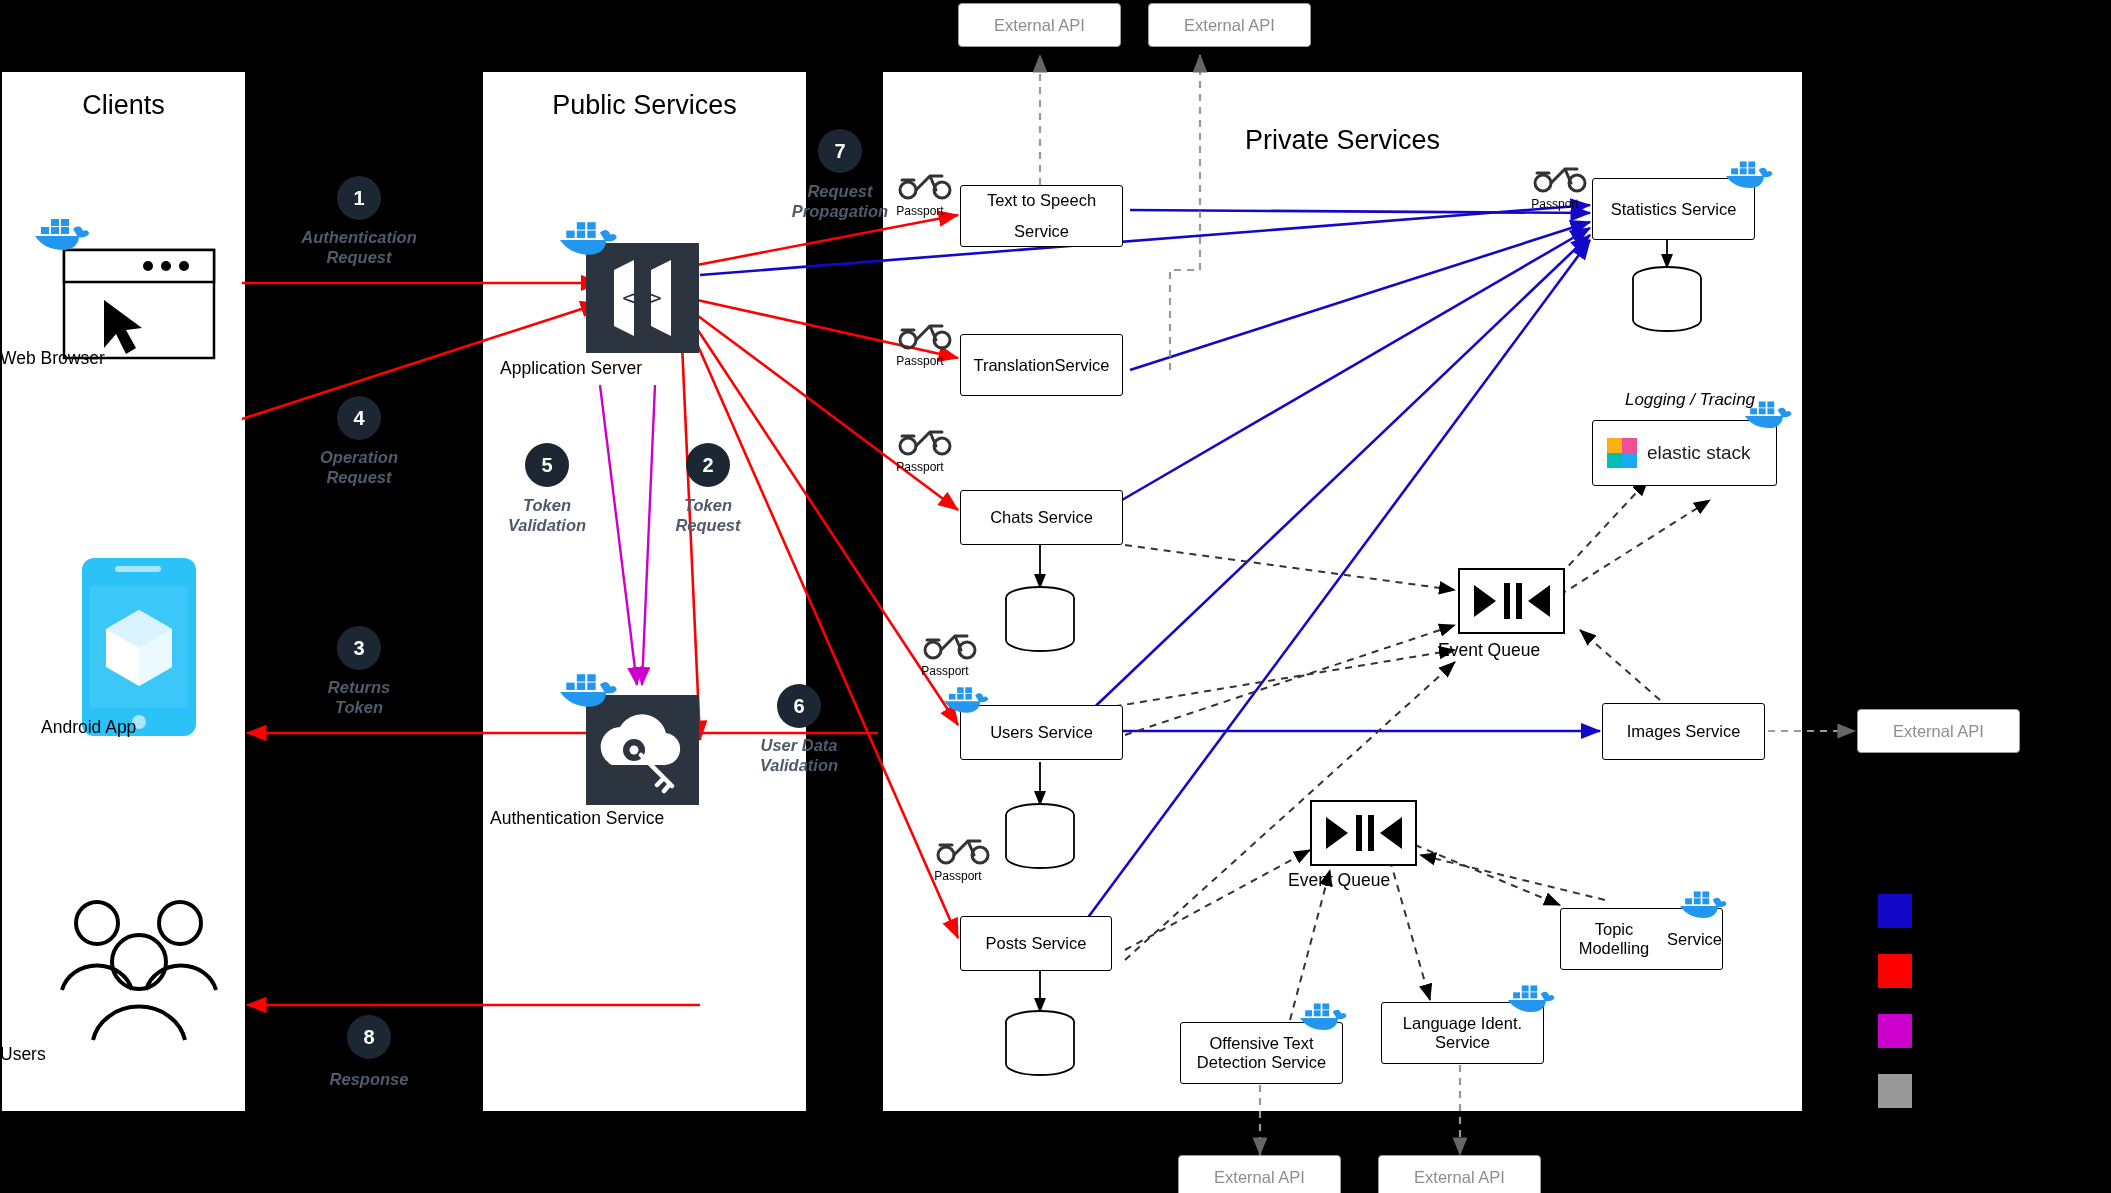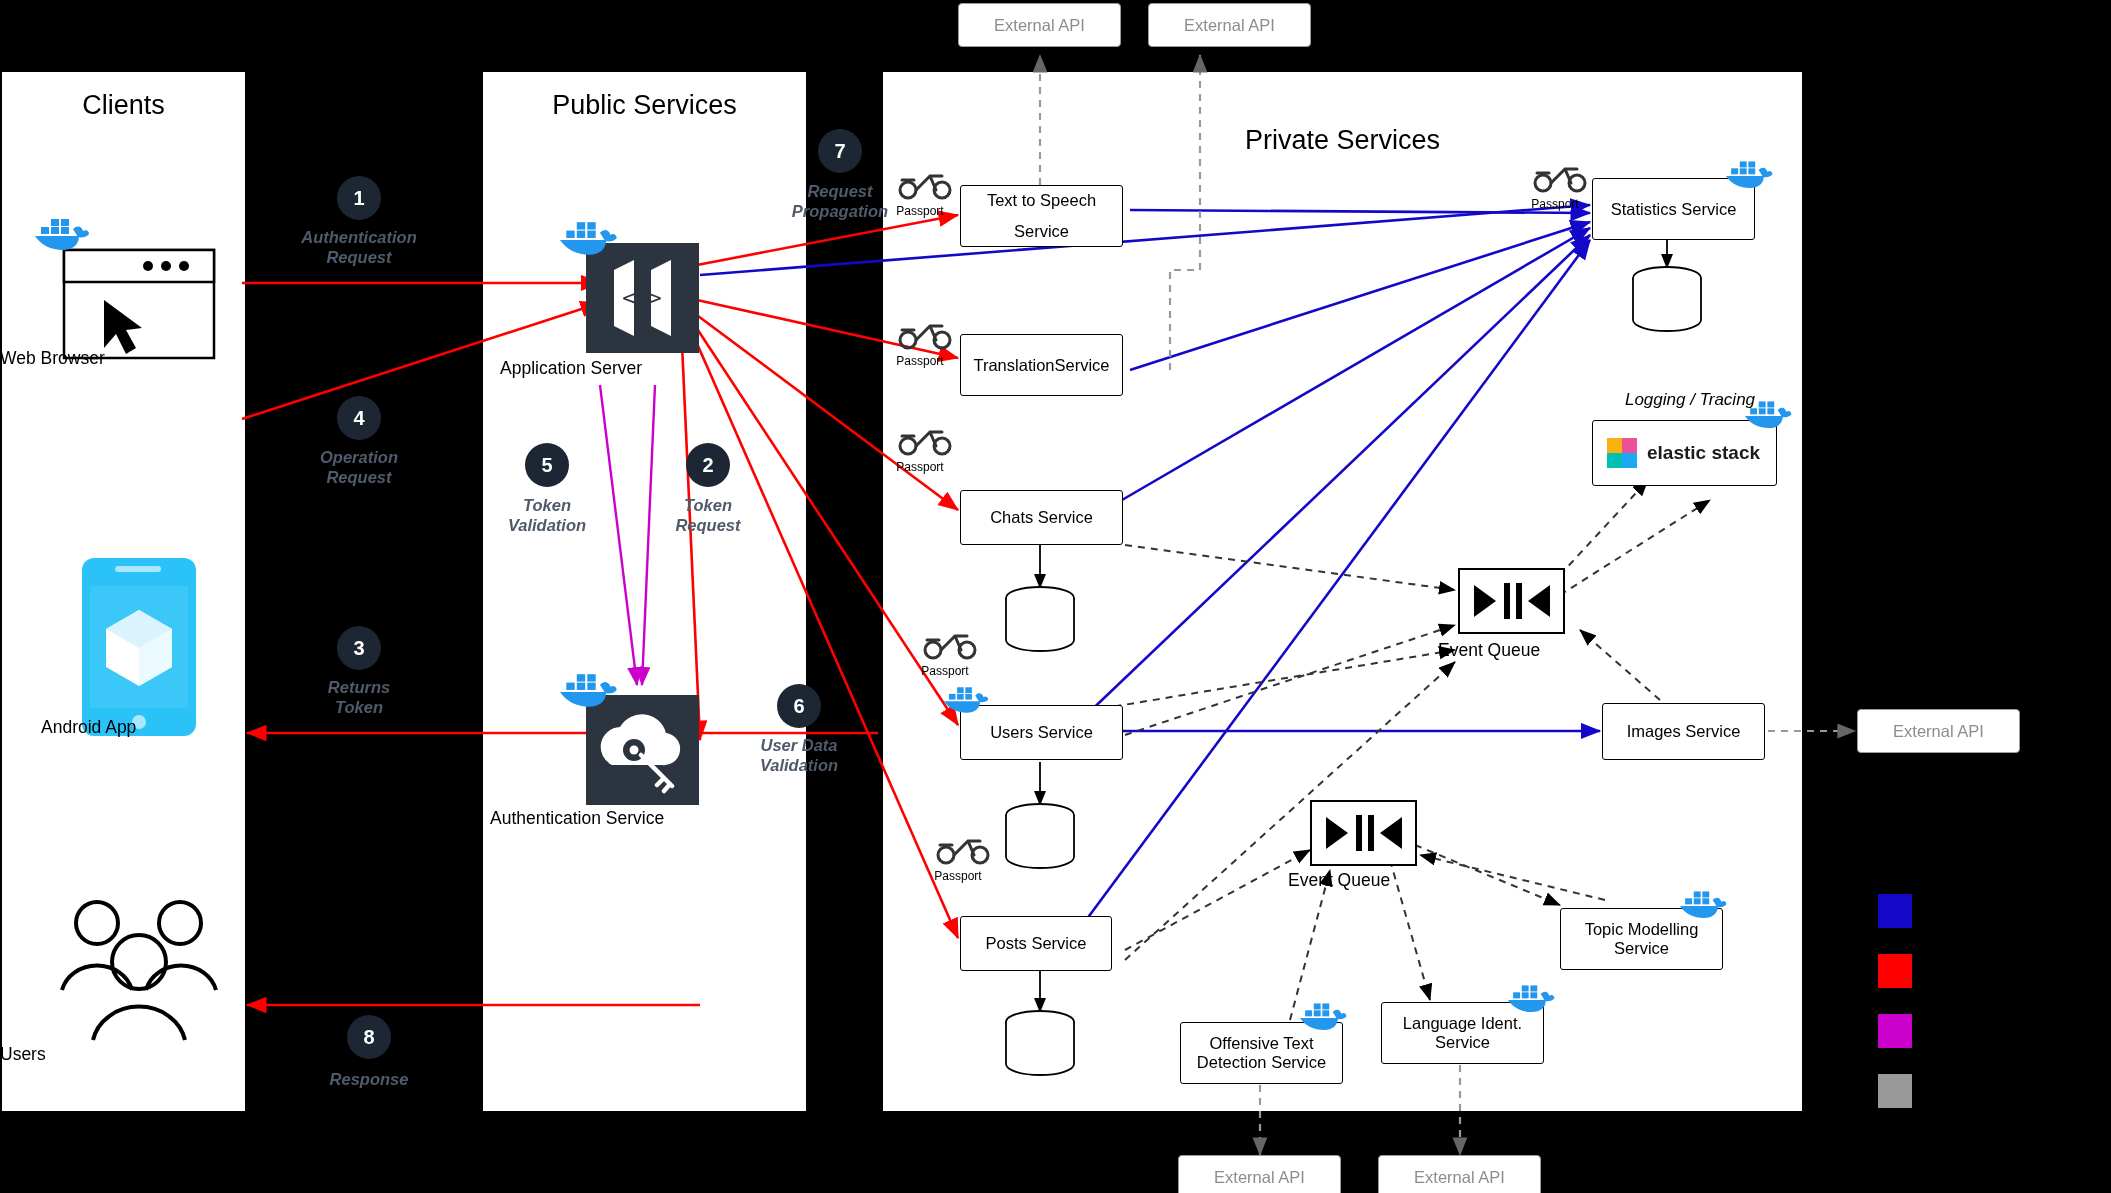--- a/index.html
+++ b/index.html
@@ -31,21 +31,21 @@
   .cap { position:absolute; text-align:left; font-size:17.5px; color:#000; }
   .cap-it { position:absolute; text-align:center; font-size:17px; color:#000; font-style:italic; }
   .passport { position:absolute; font-size:12px; color:#000; text-align:center; width:60px; }
 
   
   .legend-sw { position:absolute; width:34px; height:34px; }
 
   
   .elastic { position:absolute; background:#fff; border:1.5px solid #000; border-radius:3px;
              display:flex; align-items:center; gap:10px; padding-left:14px; box-sizing:border-box; }
-  .elastic-label { font-size:19px; font-weight:bold; color:#1c1c1c; }
+  .elastic-label { font-size:19px; font-weight:normal; color:#1c1c1c; }
   .el-grid { width:30px; height:30px; display:grid; grid-template-columns:1fr 1fr; grid-template-rows:1fr 1fr; }
 
   
   .eq { position:absolute; background:#fff; border:2px solid #000; box-sizing:border-box;
         display:flex; align-items:center; justify-content:center; gap:4px; }
 </style>
 </head>
 <body>
 
 <div class="stage">
@@ -209,21 +209,21 @@
   </div>
   <div class="node" style="left:960px; top:916px; width:152px; height:55px;">
     <span>Posts Service</span>
   </div>
   <div class="node" style="left:1592px; top:178px; width:163px; height:62px;">
     <span>Statistics Service</span>
   </div>
   <div class="node" style="left:1602px; top:703px; width:163px; height:57px;">
     <span>Images Service</span>
   </div>
-  <div class="node" style="left:1560px; top:908px; width:163px; height:62px; flex-direction:column;">
+  <div class="node" style="left:1560px; top:908px; width:163px; height:62px; flex-direction:row;">
     <span>Topic Modelling</span>
     <span>Service</span>
   </div>
   <div class="node" style="left:1180px; top:1022px; width:163px; height:62px; flex-direction:column;">
     <span>Offensive Text</span>
     <span>Detection Service</span>
   </div>
   <div class="node" style="left:1381px; top:1002px; width:163px; height:62px; flex-direction:column;">
     <span>Language Ident.</span>
     <span>Service</span>

